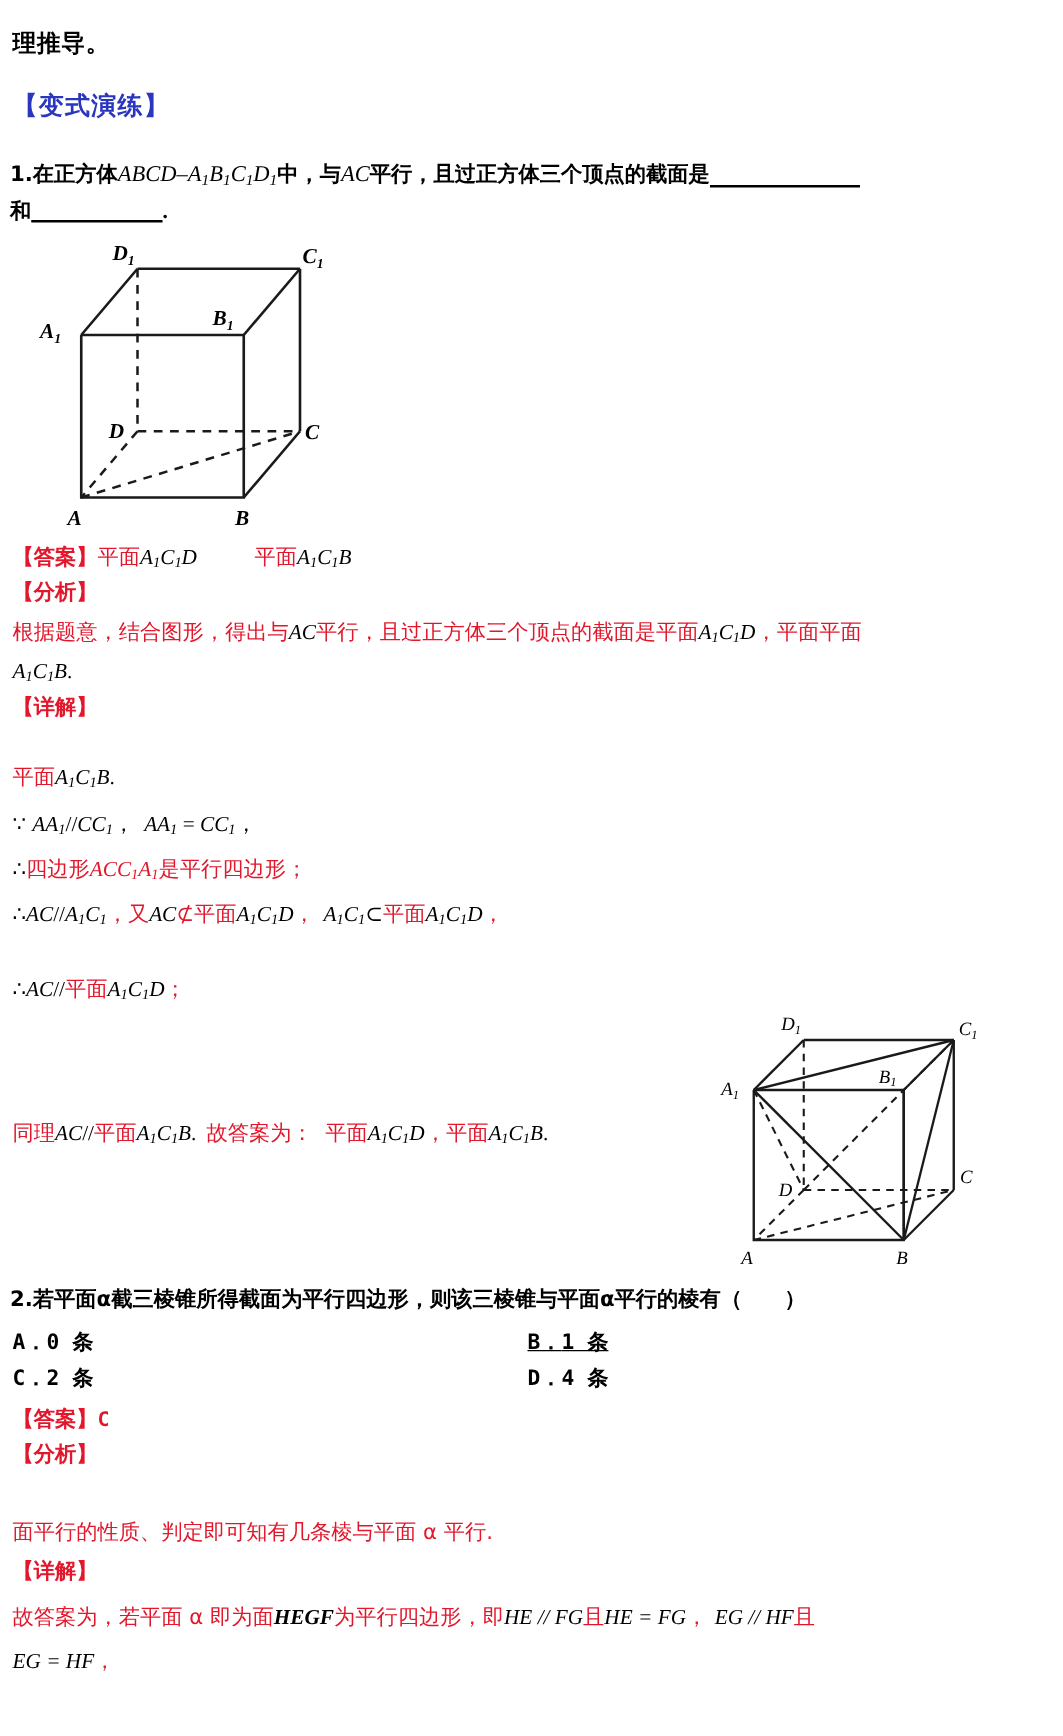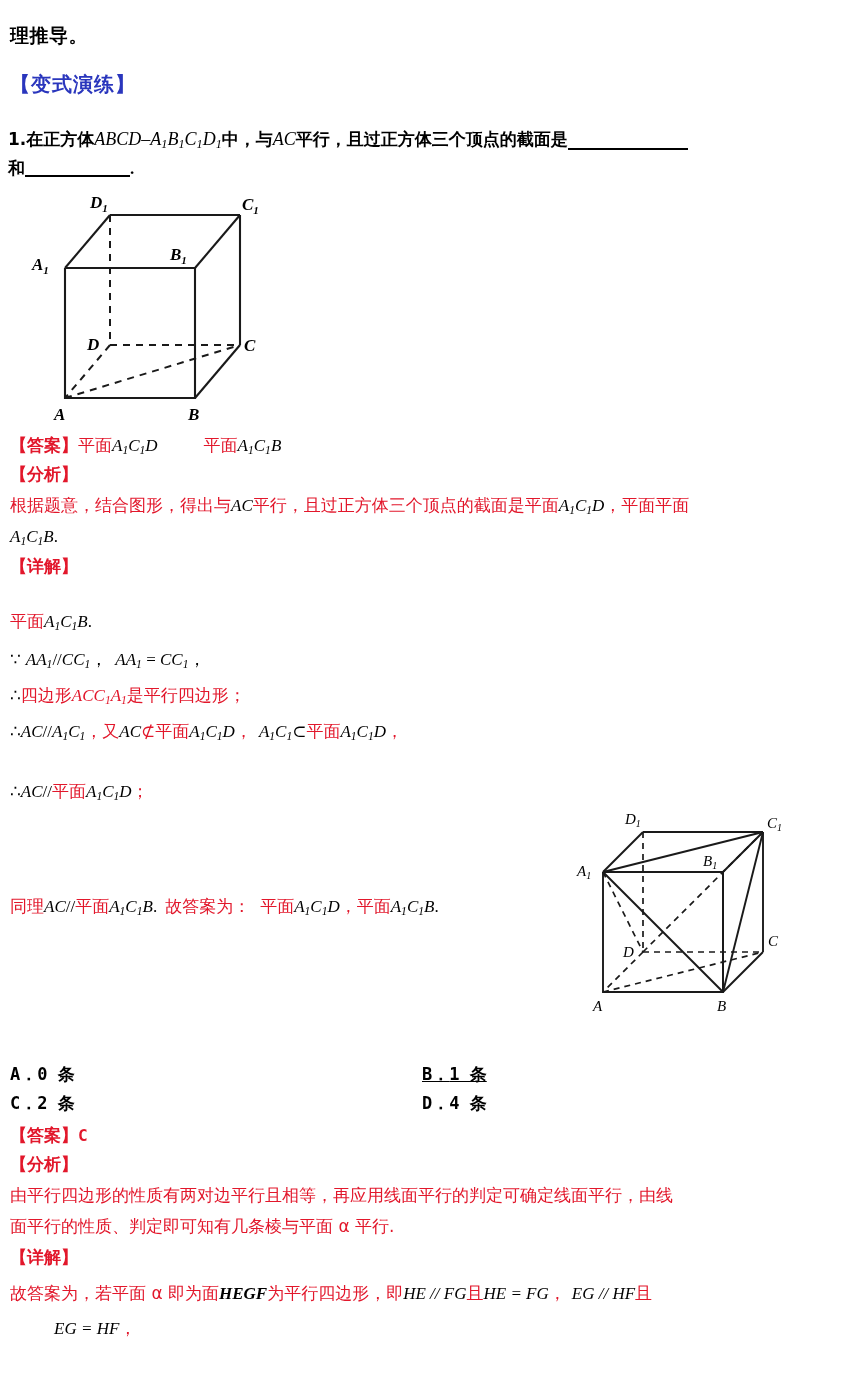--- a/index.html
+++ b/index.html
@@ -195,46 +195,48 @@
       <text x="203" y="146" font-family="Liberation Serif, serif" font-style="italic" font-size="15">C</text>
       <text x="28" y="211" font-family="Liberation Serif, serif" font-style="italic" font-size="15">A</text>
       <text x="152" y="211" font-family="Liberation Serif, serif" font-style="italic" font-size="15">B</text>
     </svg>
   </div>
 
   <div class="ln body-line" style="left:10px; top:898px;">
     <span class="cnr red">同理</span><span class="mi black">AC</span><span class="mn black">//</span><span class="cnr red">平面</span><span class="mi black">A<sub>1</sub>C<sub>1</sub>B</span><span class="mn black">.</span><span style="display:inline-block;width:8px;"></span><span class="cnr red">故答案为：</span><span style="display:inline-block;width:10px;"></span><span class="cnr red">平面</span><span class="mi black">A<sub>1</sub>C<sub>1</sub>D</span><span class="cnr red">，</span><span class="cnr red">平面</span><span class="mi black">A<sub>1</sub>C<sub>1</sub>B</span><span class="mn black">.</span>
   </div>
 
+  <div class="ln q-line black cn" style="left:8px; top:1032px;">
+    <span>2.</span><span>若平面α截三棱锥所得截面为平行四边形，则该三棱锥与平面α平行的棱有（　　）</span>
+  </div>
 
   <div class="ln opt black" style="left:10px; top:1066px;">
     <span>A．</span><span>0 条</span>
   </div>
   <div class="ln opt black" style="left:422px; top:1066px;text-decoration:underline;">
     <span>B．</span><span>1 条</span>
   </div>
   <div class="ln opt black" style="left:10px; top:1095px;">
     <span>C．</span><span>2 条</span>
   </div>
   <div class="ln opt black" style="left:422px; top:1095px;">
     <span>D．</span><span>4 条</span>
   </div>
 
   <div class="ln body-line red" style="left:10px; top:1127px;">
     <span class="cn">【答案】</span><span class="opt" style="font-size:16px;">C</span>
   </div>
 
   <div class="ln body-line red cn" style="left:10px; top:1156px;">【分析】</div>
 
-  <div class="ln body-line red cnr" style="left:10px; top:1187px;">由平行四边形的性质有两对边平行且相等，再应用线面平行的判定可确定线面平行，由线</div>
   <div class="ln body-line red cnr" style="left:10px; top:1218px;">面平行的性质、判定即可知有几条棱与平面 α 平行.</div>
 
   <div class="ln body-line red cn" style="left:10px; top:1249px;">【详解】</div>
 
   <div class="ln body-line red" style="left:10px; top:1285px;">
     <span class="cnr">故答案为，若平面 α 即为面</span><span class="mi black" style="font-weight:700;">HEGF</span><span class="cnr">为平行四边形，即</span><span class="mi black">HE // FG</span><span class="cnr">且</span><span class="mi black">HE = FG</span><span class="cnr">，</span><span style="display:inline-block;width:6px;"></span><span class="mi black">EG // HF</span><span class="cnr">且</span>
   </div>
 
-  <div class="ln body-line" style="left:10px; top:1320px;margin-left:44px;">
+  <div class="ln body-line" style="left:10px; top:1320px;">
     <span class="mi black">EG = HF</span><span class="cnr red">，</span>
   </div>
 
 </div>
 
 </body></html>

